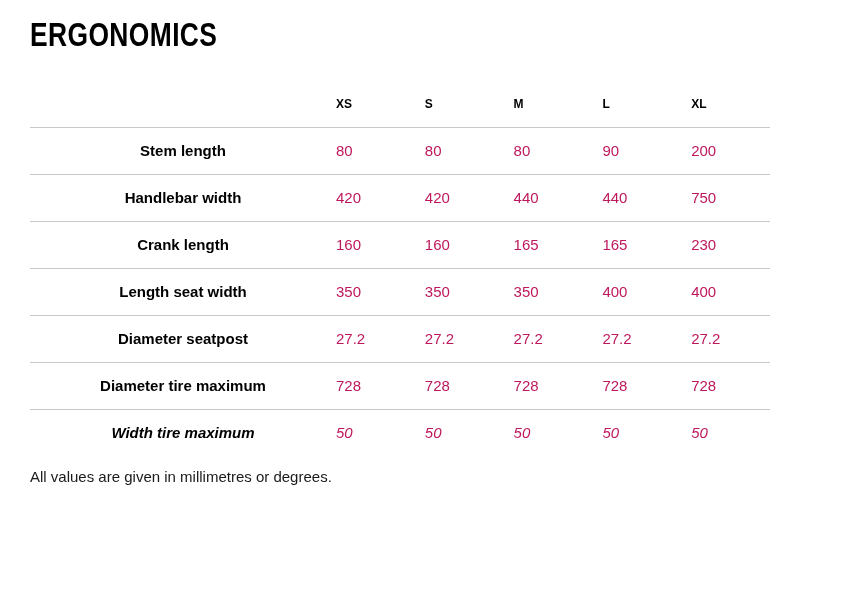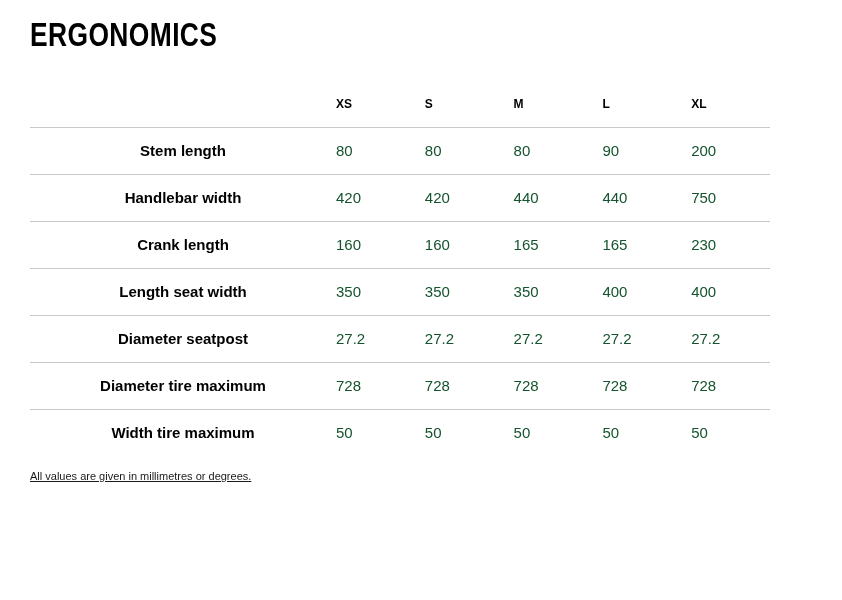--- a/index.html
+++ b/index.html
@@ -48,43 +48,43 @@
     overflow: hidden;
   }
   .spec-table thead tr {
     border-bottom: 1px solid #c9c9c9;
   }
   .spec-table tbody tr {
     border-bottom: 1px solid #c9c9c9;
   }
   .spec-table tbody tr:last-child {
     border-bottom: none;
+    font-style: italic;
   }
   .spec-table th {
     font-size: 12px;
     font-weight: 700;
     color: #000000;
   }
   .spec-table td {
     font-size: 15px;
     font-weight: 400;
-    color: #14532d;
+    color: #be185d;
   }
   .spec-table td.row-label {
     font-weight: 700;
     color: #000000;
     text-align: center;
   }
   .footnote {
     margin: 14px 0 0 0;
-    font-size: 11px;
+    font-size: 15px;
     line-height: 13px;
     font-weight: 400;
     color: #1a1a1a;
-    text-decoration: underline;
   }
 </style>
 </head>
 <body>
 
 <div class="page">
 
   <h1 class="title">ERGONOMICS</h1>
 
   <table class="spec-table">

